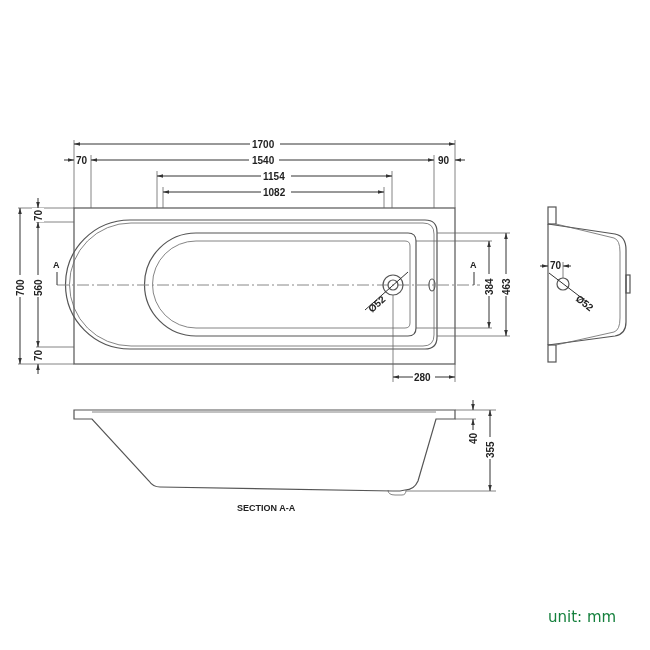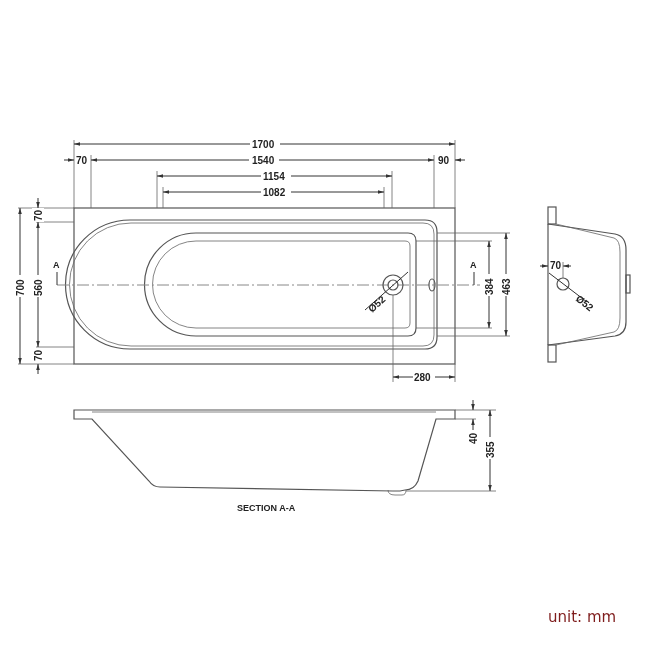--- a/index.html
+++ b/index.html
@@ -4,21 +4,21 @@
   <style>
     html, body { margin: 0; padding: 0; background: #ffffff; }
     body { width: 650px; height: 650px; position: relative; overflow: hidden; font-family: "Liberation Sans", sans-serif; }
     svg { position: absolute; left: 0; top: 0; }
     .ln { stroke: #333; stroke-width: 1; fill: none; }
     .ol { stroke: #555; stroke-width: 1.2; fill: none; }
     .thin { stroke: #666; stroke-width: 0.8; fill: none; }
     .cl { stroke: #888; stroke-width: 1; fill: none; stroke-dasharray: 12 3 2 3; }
     .dim { font-family: "Liberation Sans", sans-serif; font-size: 10px; font-weight: bold; fill: #222; }
     .lbl { font-family: "Liberation Sans", sans-serif; font-size: 9px; font-weight: bold; fill: #222; }
-    .unit { position: absolute; left: 548px; top: 608px; font-family: "DejaVu Sans", sans-serif; font-size: 15px; color: #7f1d1d; }
+    .unit { position: absolute; left: 548px; top: 608px; font-family: "DejaVu Sans", sans-serif; font-size: 15px; color: #15803d; }
   </style>
 </head>
 <body>
 
 <svg width="650" height="650" viewBox="0 0 650 650" xmlns="http://www.w3.org/2000/svg">
   <defs>
     <marker id="arr" viewBox="0 0 10 10" refX="10" refY="5" markerWidth="6" markerHeight="6" orient="auto-start-reverse">
       <path d="M0,2 L10,5 L0,8 z" fill="#333"></path>
     </marker>
   </defs>

